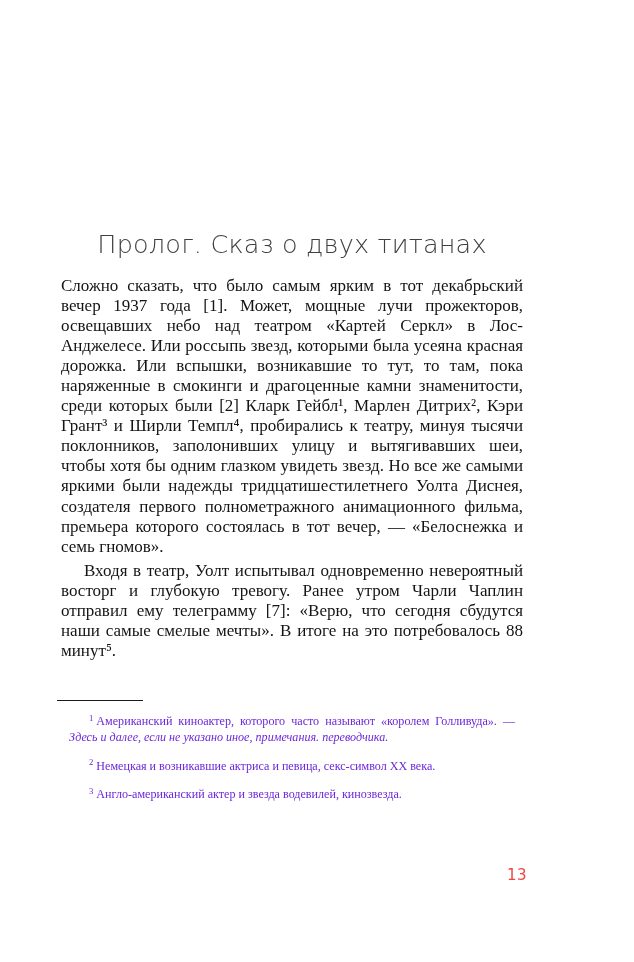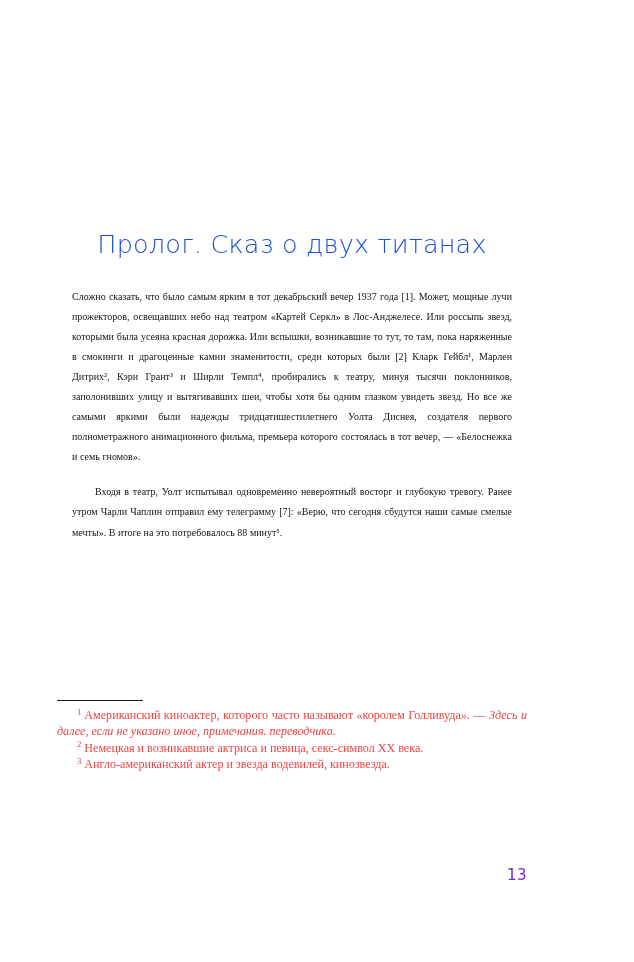--- a/index.html
+++ b/index.html
@@ -30,37 +30,37 @@
   .chapter-title {
     position: absolute;
     left: 57px;
     top: 212px;
     width: 470px;
     text-align: center;
     font-family: "DejaVu Sans", "Liberation Sans", sans-serif;
     font-size: 25.5px;
     font-weight: 300;
     letter-spacing: 0.2px;
-    color: #1d4ed8;
+    color: #404040;
     line-height: 1.2;
   }
 
   
   .body-column {
     position: absolute;
     left: 57px;
     top: 272px;
     width: 470px;
   }
 
   p.para {
-    margin: 15px;
+    margin: 4px;
     text-align: justify;
     text-justify: inter-word;
-    font-size: 10px;
+    font-size: 17px;
     line-height: 20.05px;
     text-indent: 23px;
     hyphens: manual;
     word-spacing: 0.1px;
   }
   p.para.first {
     text-indent: 0;
   }
 
   
@@ -71,27 +71,27 @@
     width: 470px;
   }
   .footnote-rule {
     width: 86px;
     height: 0;
     border: 0;
     border-top: 1px solid #1a1a1a;
     margin: 0 0 6px 0;
   }
   .footnote {
-    margin: 0;
+    margin: 12px;
     font-size: 12.1px;
     line-height: 16.3px;
     text-align: justify;
     text-justify: inter-word;
     text-indent: 20px;
-    color: #ef4444;
+    color: #6d28d9;
   }
   .footnote sup.fn-num {
     font-size: 0.72em;
     vertical-align: 0.5em;
     line-height: 0;
     margin-right: 3px;
   }
   .footnote i, .footnote em {
     font-style: italic;
   }
@@ -99,21 +99,21 @@
   
   .page-number {
     position: absolute;
     left: 457px;
     top: 866px;
     width: 70px;
     text-align: right;
     font-family: "DejaVu Sans", "Liberation Sans", sans-serif;
     font-size: 15px;
     font-weight: 400;
-    color: #6d28d9;
+    color: #ef4444;
     letter-spacing: 0.5px;
   }
 </style>
 </head>
 <body>
 
 <div class="page">
 
   <h1 class="chapter-title">Пролог. Сказ о двух титанах</h1>
 

